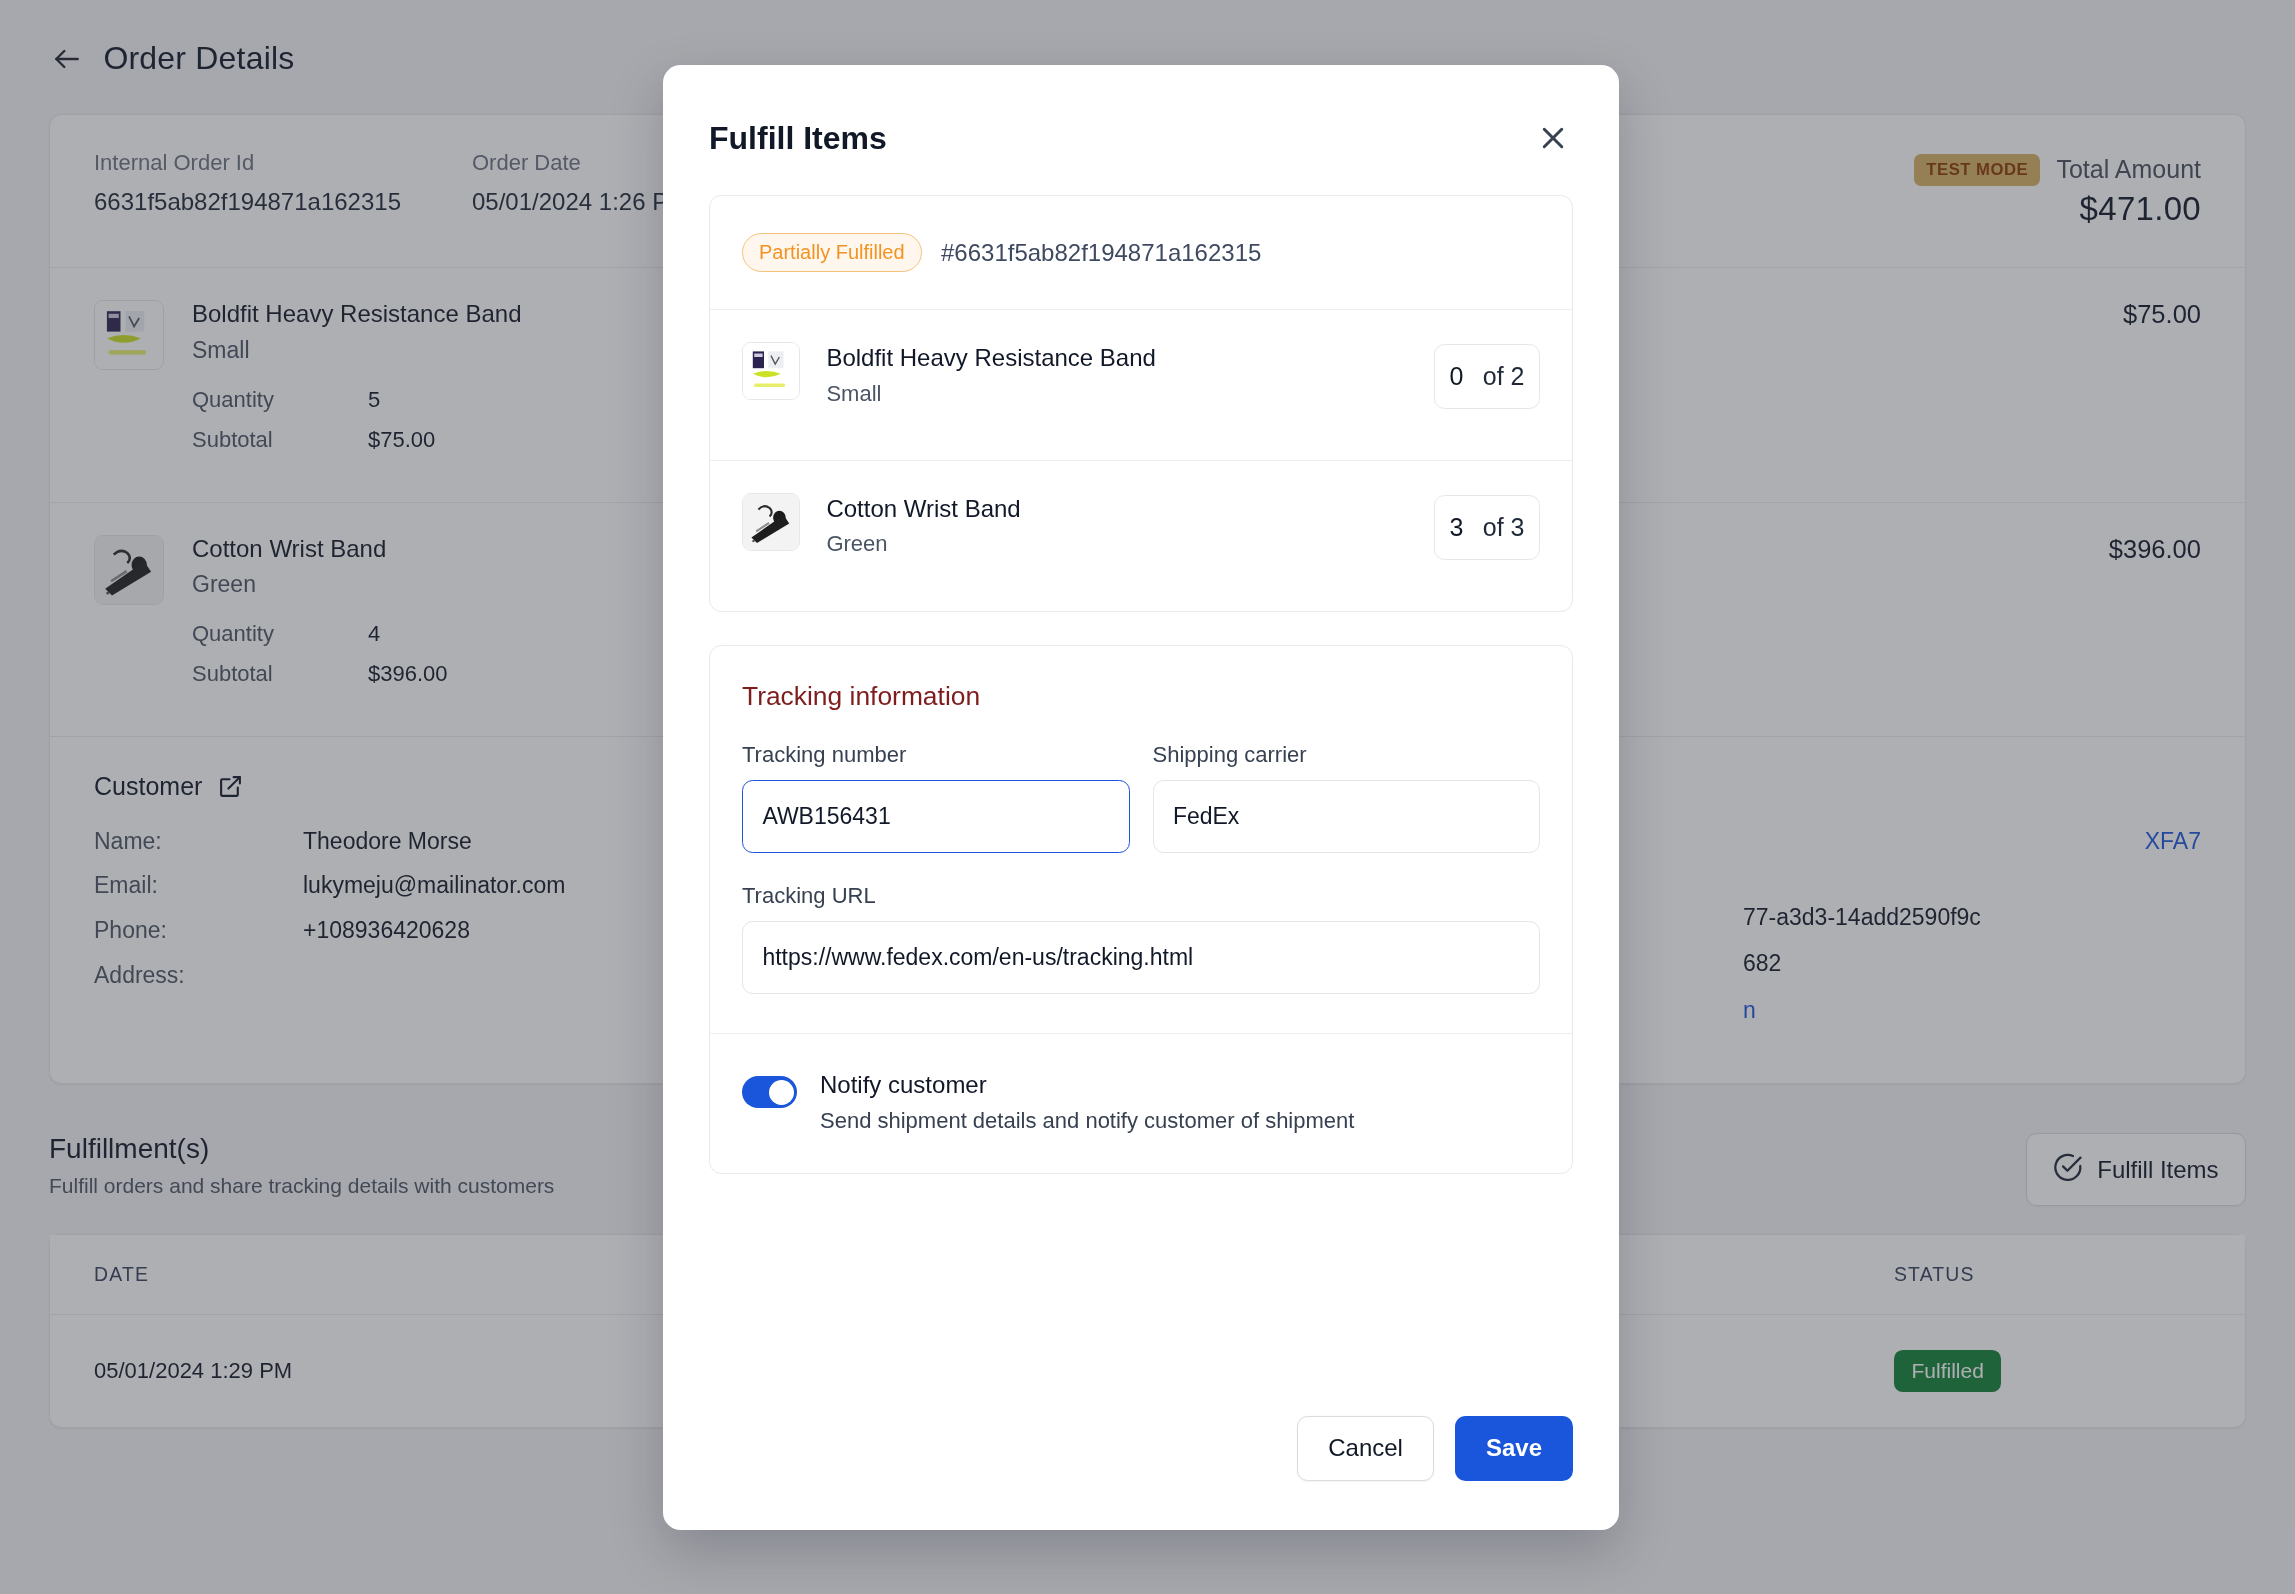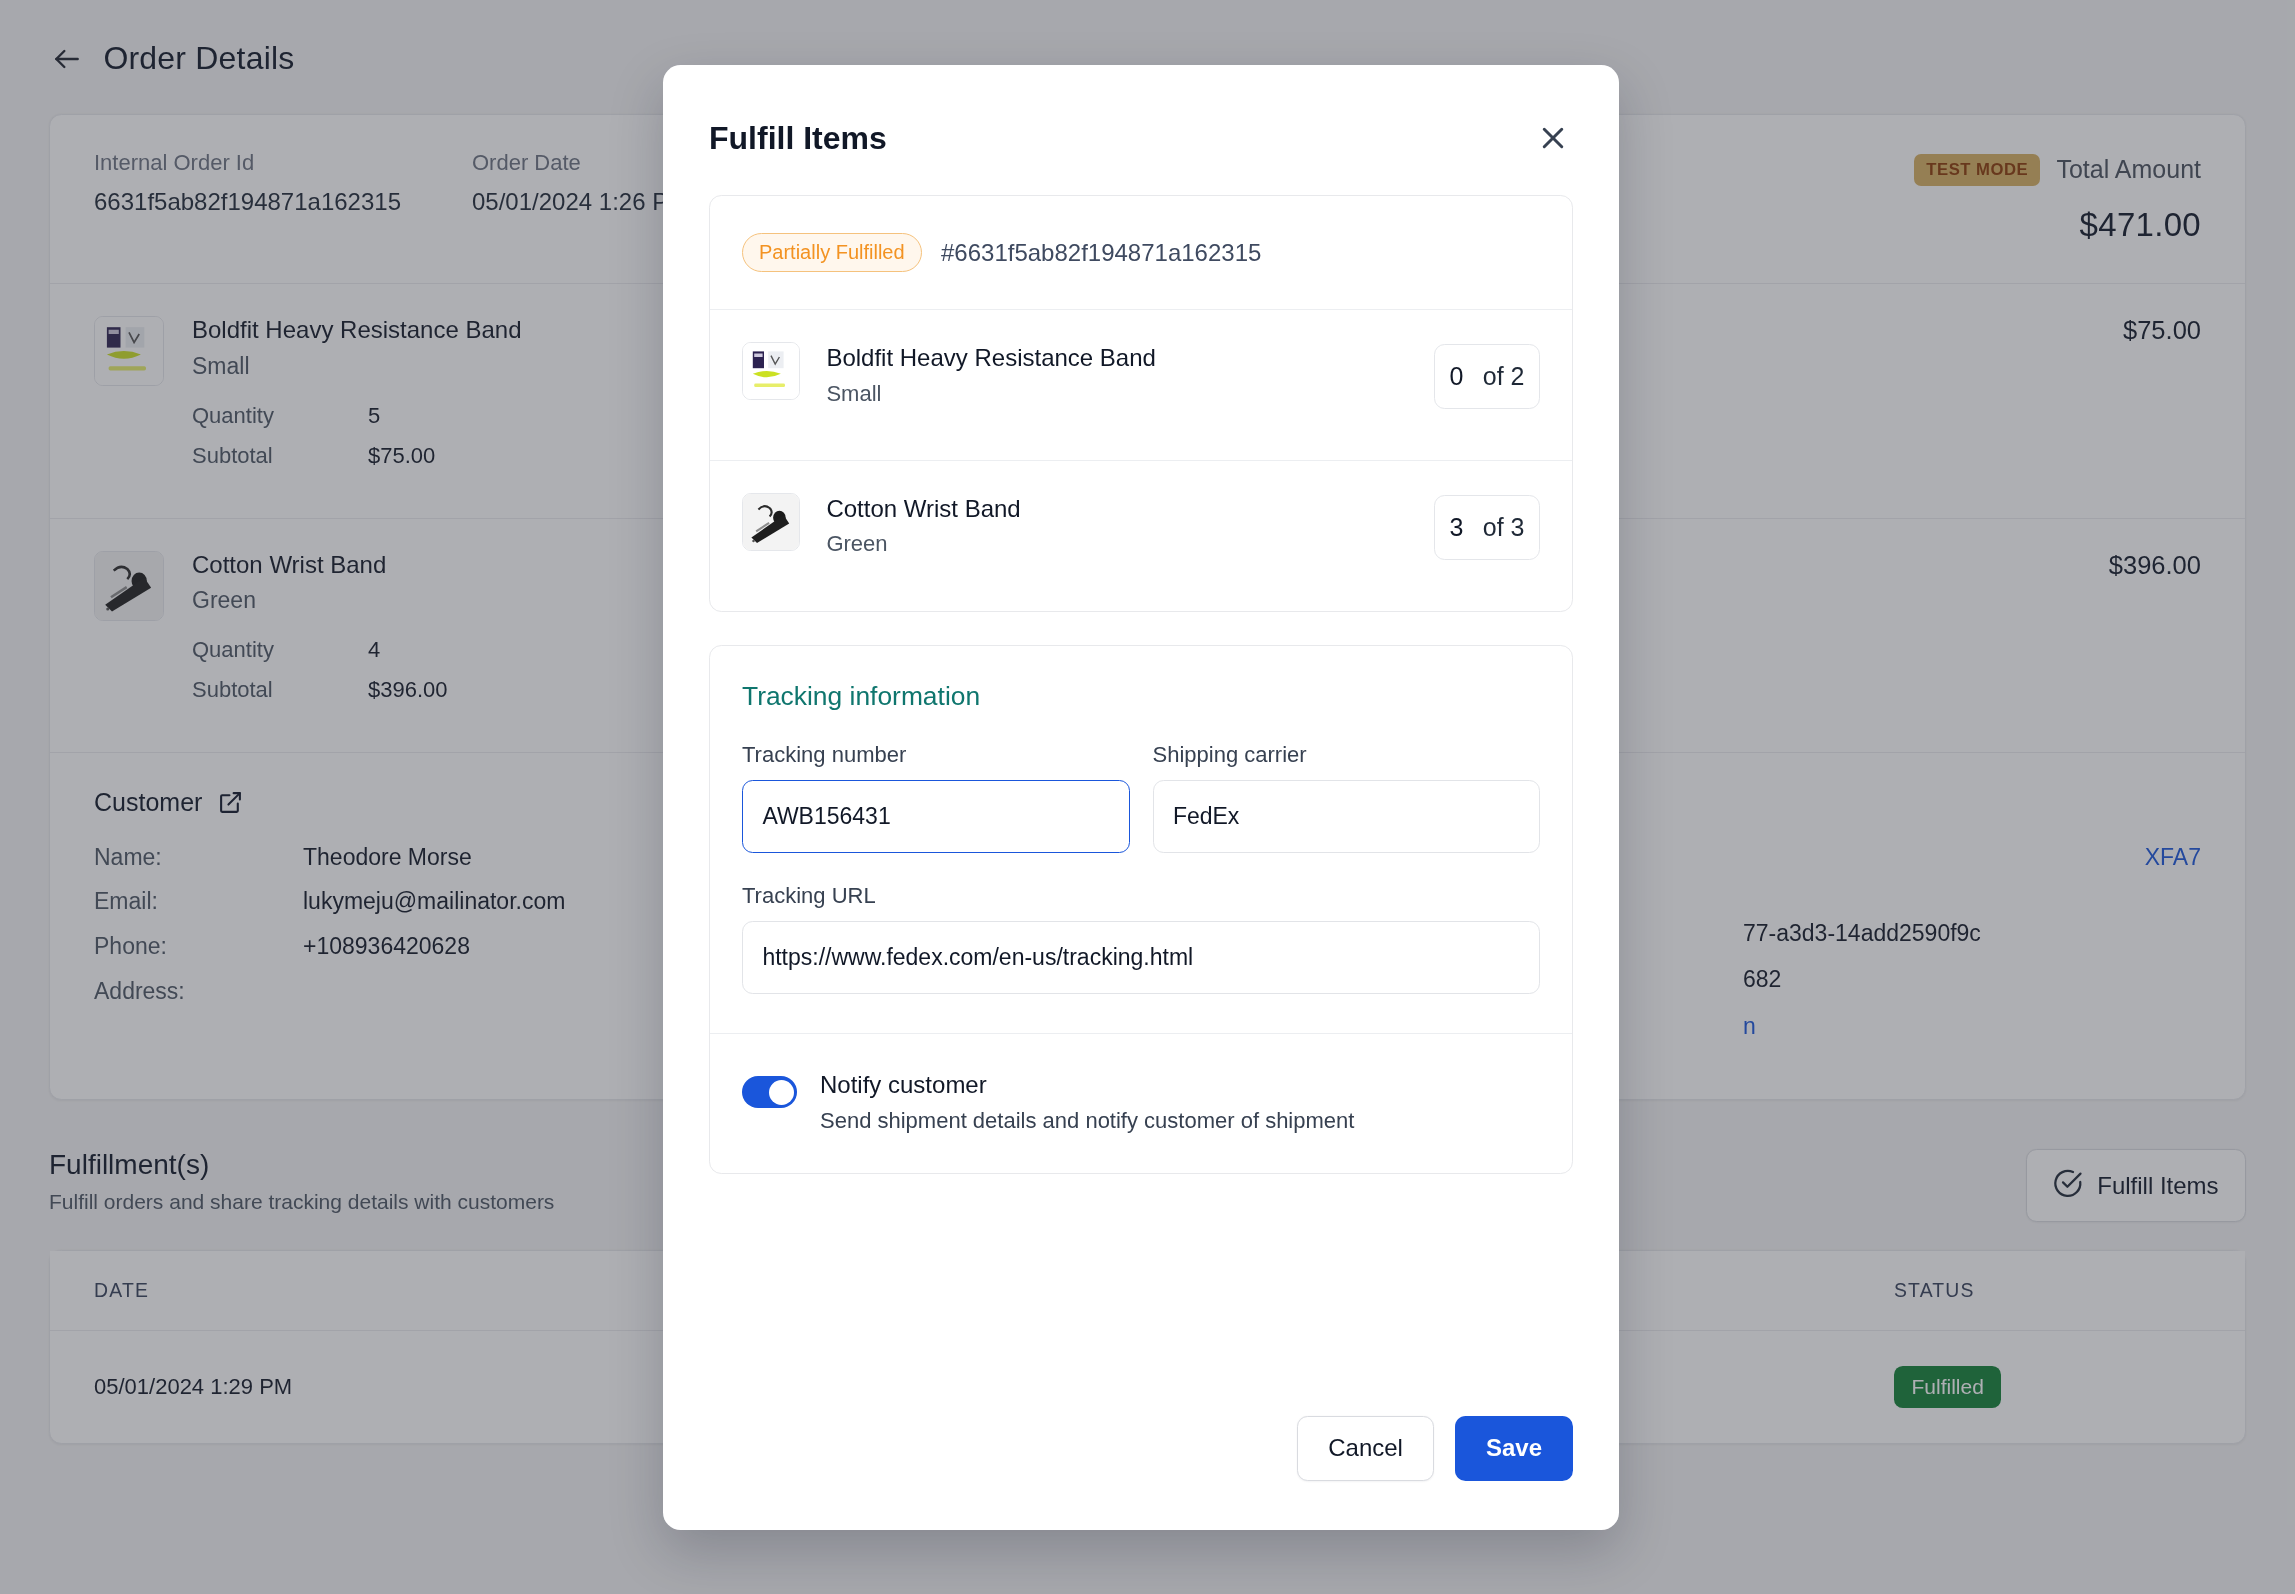--- a/index.html
+++ b/index.html
@@ -38,21 +38,21 @@
   .summary-card { margin-bottom: 0; }
   .summary-top {
     display: flex; align-items: flex-start;
     padding: 35px 44px 39px 44px;
     border-bottom: 0.9px solid #ececef;
   }
   .meta-col { min-width: 378px; }
   .meta-label { font-size: 22px; color: #6b7280; margin-bottom: 12.3px; font-weight: 400; }
   .meta-value { font-size: 24px; color: #1f2937; font-weight: 400; }
   .summary-right { margin-left: auto; text-align: right; padding-top: 3.5px; }
-  .testmode-row { display: flex; align-items: center; justify-content: flex-end; gap: 16px; margin-bottom: 20px; }
+  .testmode-row { display: flex; align-items: center; justify-content: flex-end; gap: 16px; margin-bottom: 4px; }
   .test-badge {
     background: #d6b062; color: #8a3a06;
     font-size: 16.7px; font-weight: 700; letter-spacing: 0.5px;
     padding: 6.2px 12.3px; border-radius: 7px;
   }
   .total-label { font-size: 25px; color: #49505c; }
   .total-amount { font-size: 33px; font-weight: 500; color: #101828; letter-spacing: 0.3px; }
 
   
   .line-item { display: flex; align-items: flex-start; padding: 32px 44px 35px 44px; border-bottom: 0.9px solid #ececef; }
@@ -166,21 +166,21 @@
     width: 106px; height: 65px; flex: 0 0 106px;
     border: 0.9px solid #e4e6ea; border-radius: 10.6px;
     display: flex; align-items: center; justify-content: center;
     gap: 19.4px; font-size: 25px; color: #111827; background: #fff;
     margin-top: 1.8px;
   }
   .qty-of { color: #1f2937; }
 
   .tracking-panel { margin-top: 33px; }
   .tracking-inner { padding: 35px 32px 39px 32px; }
-  .tracking-title { font-size: 26.4px; color: #0f766e; margin-bottom: 30px; }
+  .tracking-title { font-size: 26.4px; color: #7f1d1d; margin-bottom: 30px; }
   .field-grid { display: flex; gap: 23px; margin-bottom: 30px; }
   .field { flex: 1; }
   .field-label { font-size: 22px; color: #374151; margin-bottom: 12.3px; }
   .field-input {
     width: 100%; height: 73px;
     border: 0.9px solid #e2e4e8; border-radius: 10.6px;
     display: flex; align-items: center;
     padding: 0 19.4px; font-size: 23px; color: #111827; background: #fff;
   }
   .field-input.focused { border: 1.8px solid #1a56db; }

